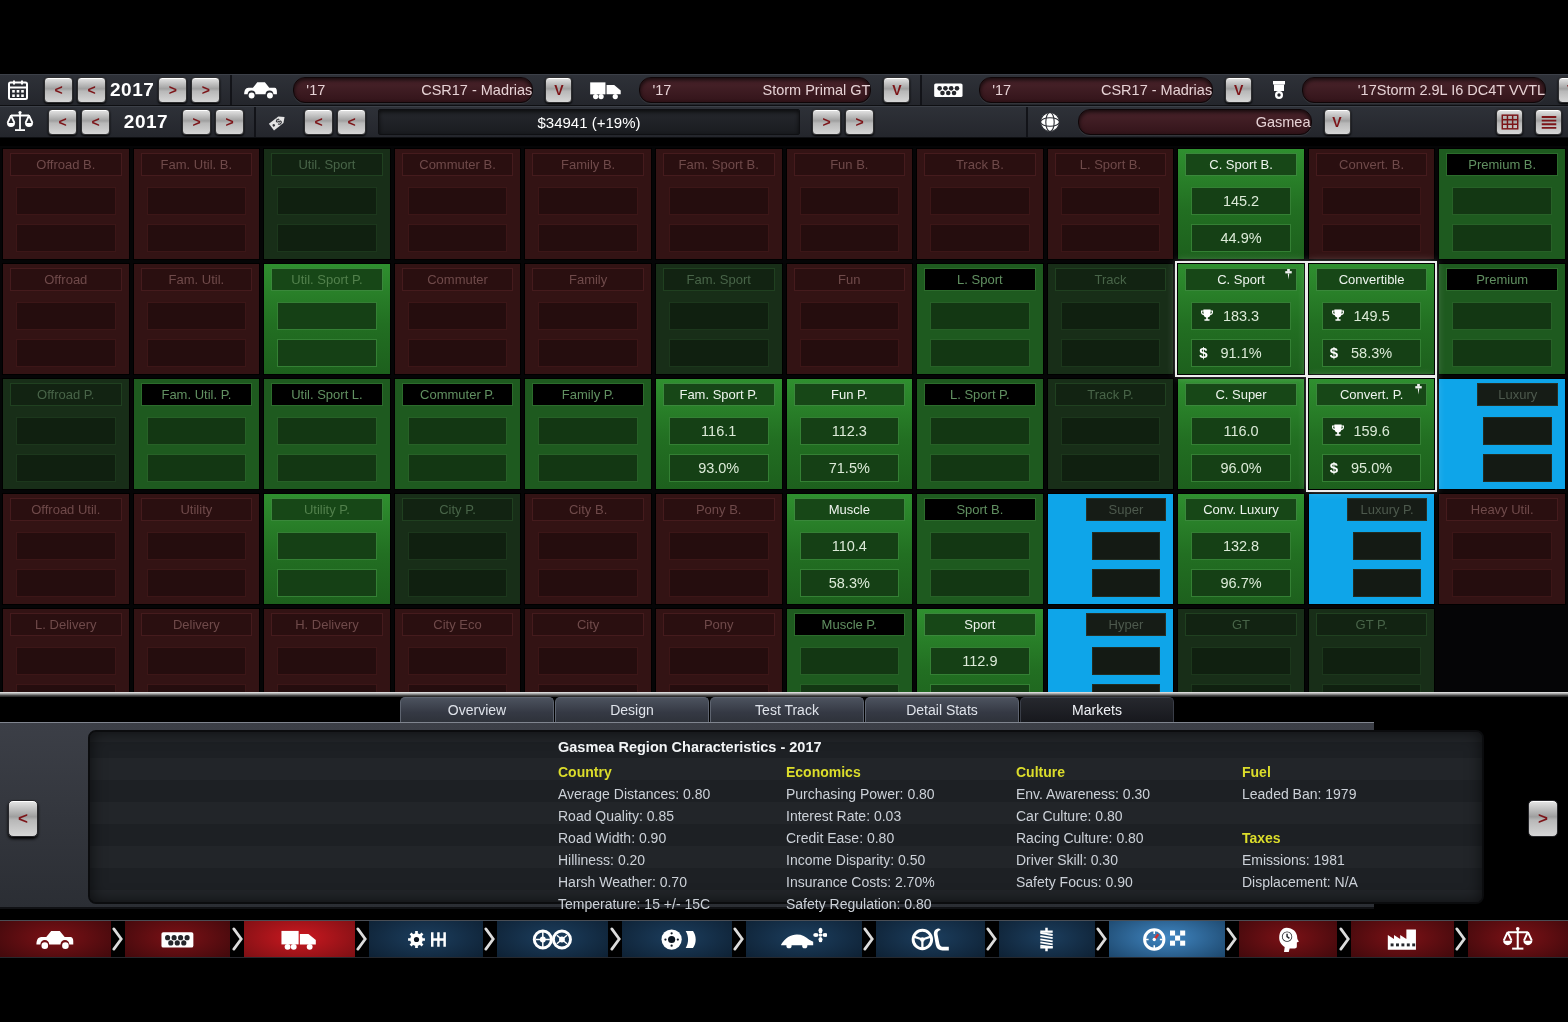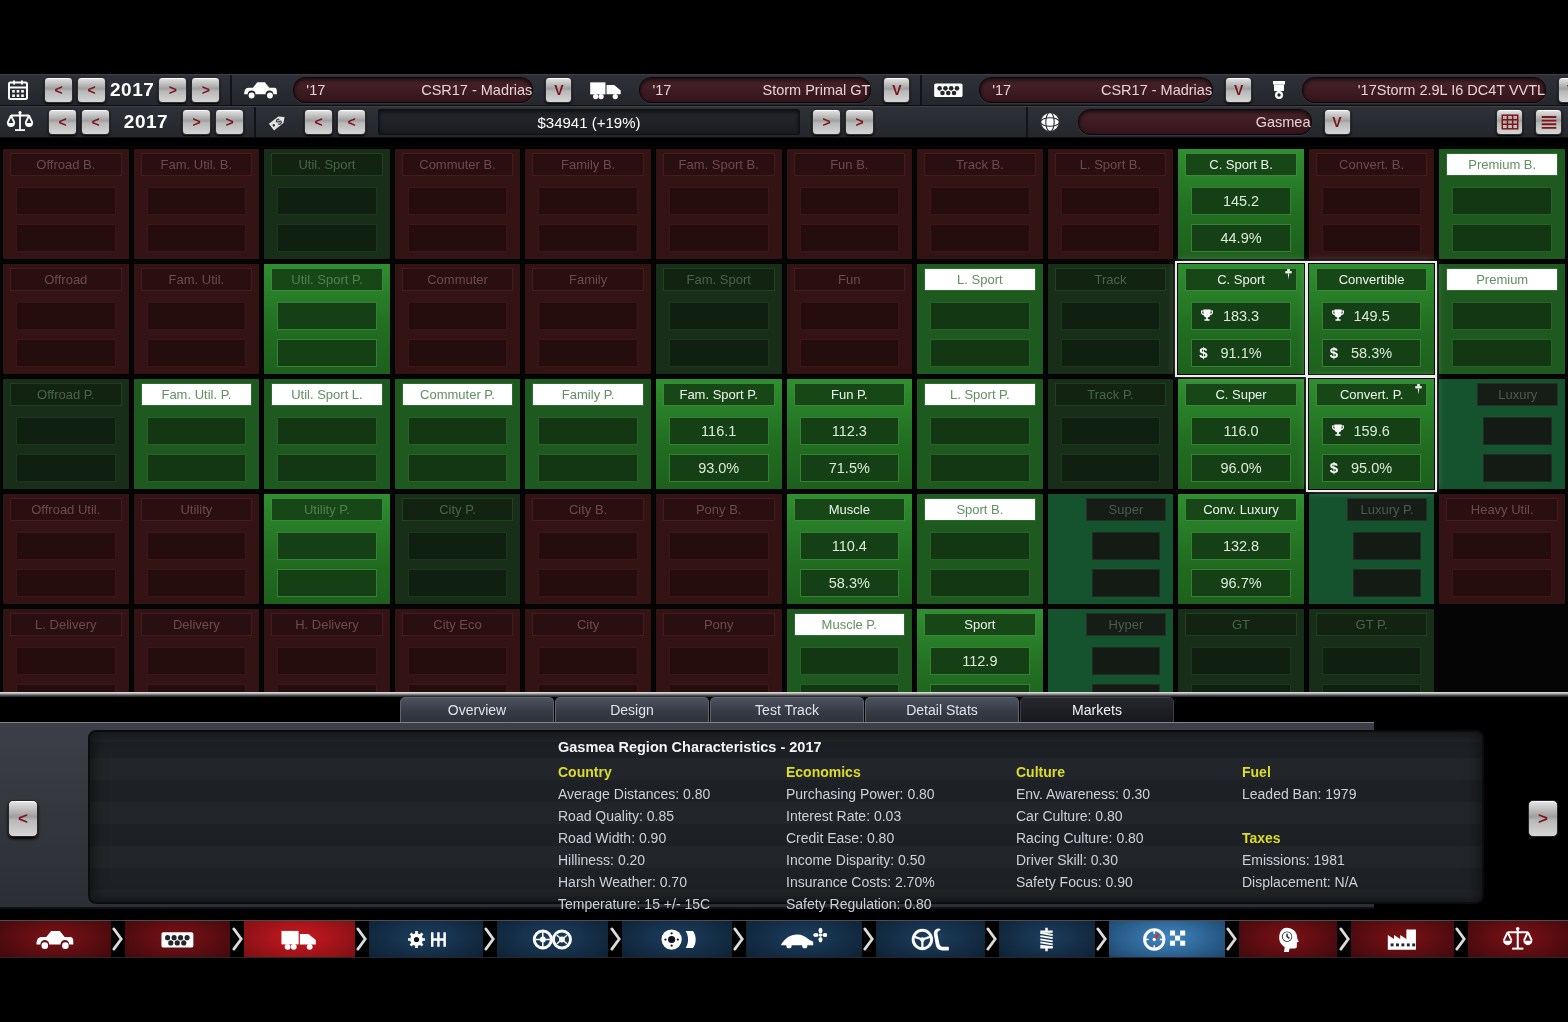--- a/index.html
+++ b/index.html
@@ -42,28 +42,28 @@
   .cbox.b1{margin-top:11px;} .cbox.b2{margin-top:9px;}
   .bicon{position:absolute;left:7px;top:50%;transform:translateY(-50%);display:flex;align-items:center;}
   .bicon svg{width:16px;height:16px;display:block;}
   .bicon.dollar{font-weight:bold;color:#fff;font-size:15px;transform:translateY(-52%);}
   .pin{position:absolute;right:-2px;top:-7px;width:19px;height:19px;z-index:3;}
   .pin svg{width:19px;height:19px;display:block;}
 
   .v-red{background:#331314;}
   .v-red .ctitle{background:#2a0f10;border-color:#451b1d;color:#6f4a4a;}
   .v-red .cbox{background:#250d0e;border-color:#3c1617;color:#4a2a2a;}
-  .v-green0{background:#14532d;padding-left:36px;}
+  .v-green0{background:#0ea5e9;padding-left:36px;}
   .v-green0 .ctitle{background:#161c16;border-color:#273027;color:#4d594d;}
   .v-green0 .cbox{background:#141a14;border-color:#222c22;color:#3a463a;}
   .v-green1{background:#182e18;}
   .v-green1 .ctitle{background:#122312;border-color:#204020;color:#486448;}
   .v-green1 .cbox{background:#102010;border-color:#1c371c;color:#3a523a;}
   .v-green2{background:#1e5a1f;}
-  .v-green2 .ctitle{background:#ffffff;border-color:#2c6c2c;color:#619061;}
+  .v-green2 .ctitle{background:#000000;border-color:#2c6c2c;color:#619061;}
   .v-green2 .cbox{background:#133713;border-color:#276127;color:#4a7a4a;}
   .v-green3{background:linear-gradient(180deg,#2f8f2f,#226f22 55%,#1d601d);}
   .v-green3 .ctitle{background:#174717;border-color:#3a883b;color:#eef4ee;}
   .v-green3 .cbox{background:#154015;border-color:#348034;color:#dcead8;}
   .v-green3.no-values .ctitle{color:#52804c;}
   .cell.selected{outline:2px solid #ececec;outline-offset:0;z-index:2;box-shadow:0 0 9px rgba(255,255,255,.45);}
 
   
   .divider{position:absolute;left:0;top:692px;width:1568px;height:5px;
            background:linear-gradient(180deg,#efefef,#9a9a9a 40%,#4a4a4a 70%,#1c1c1c);}

